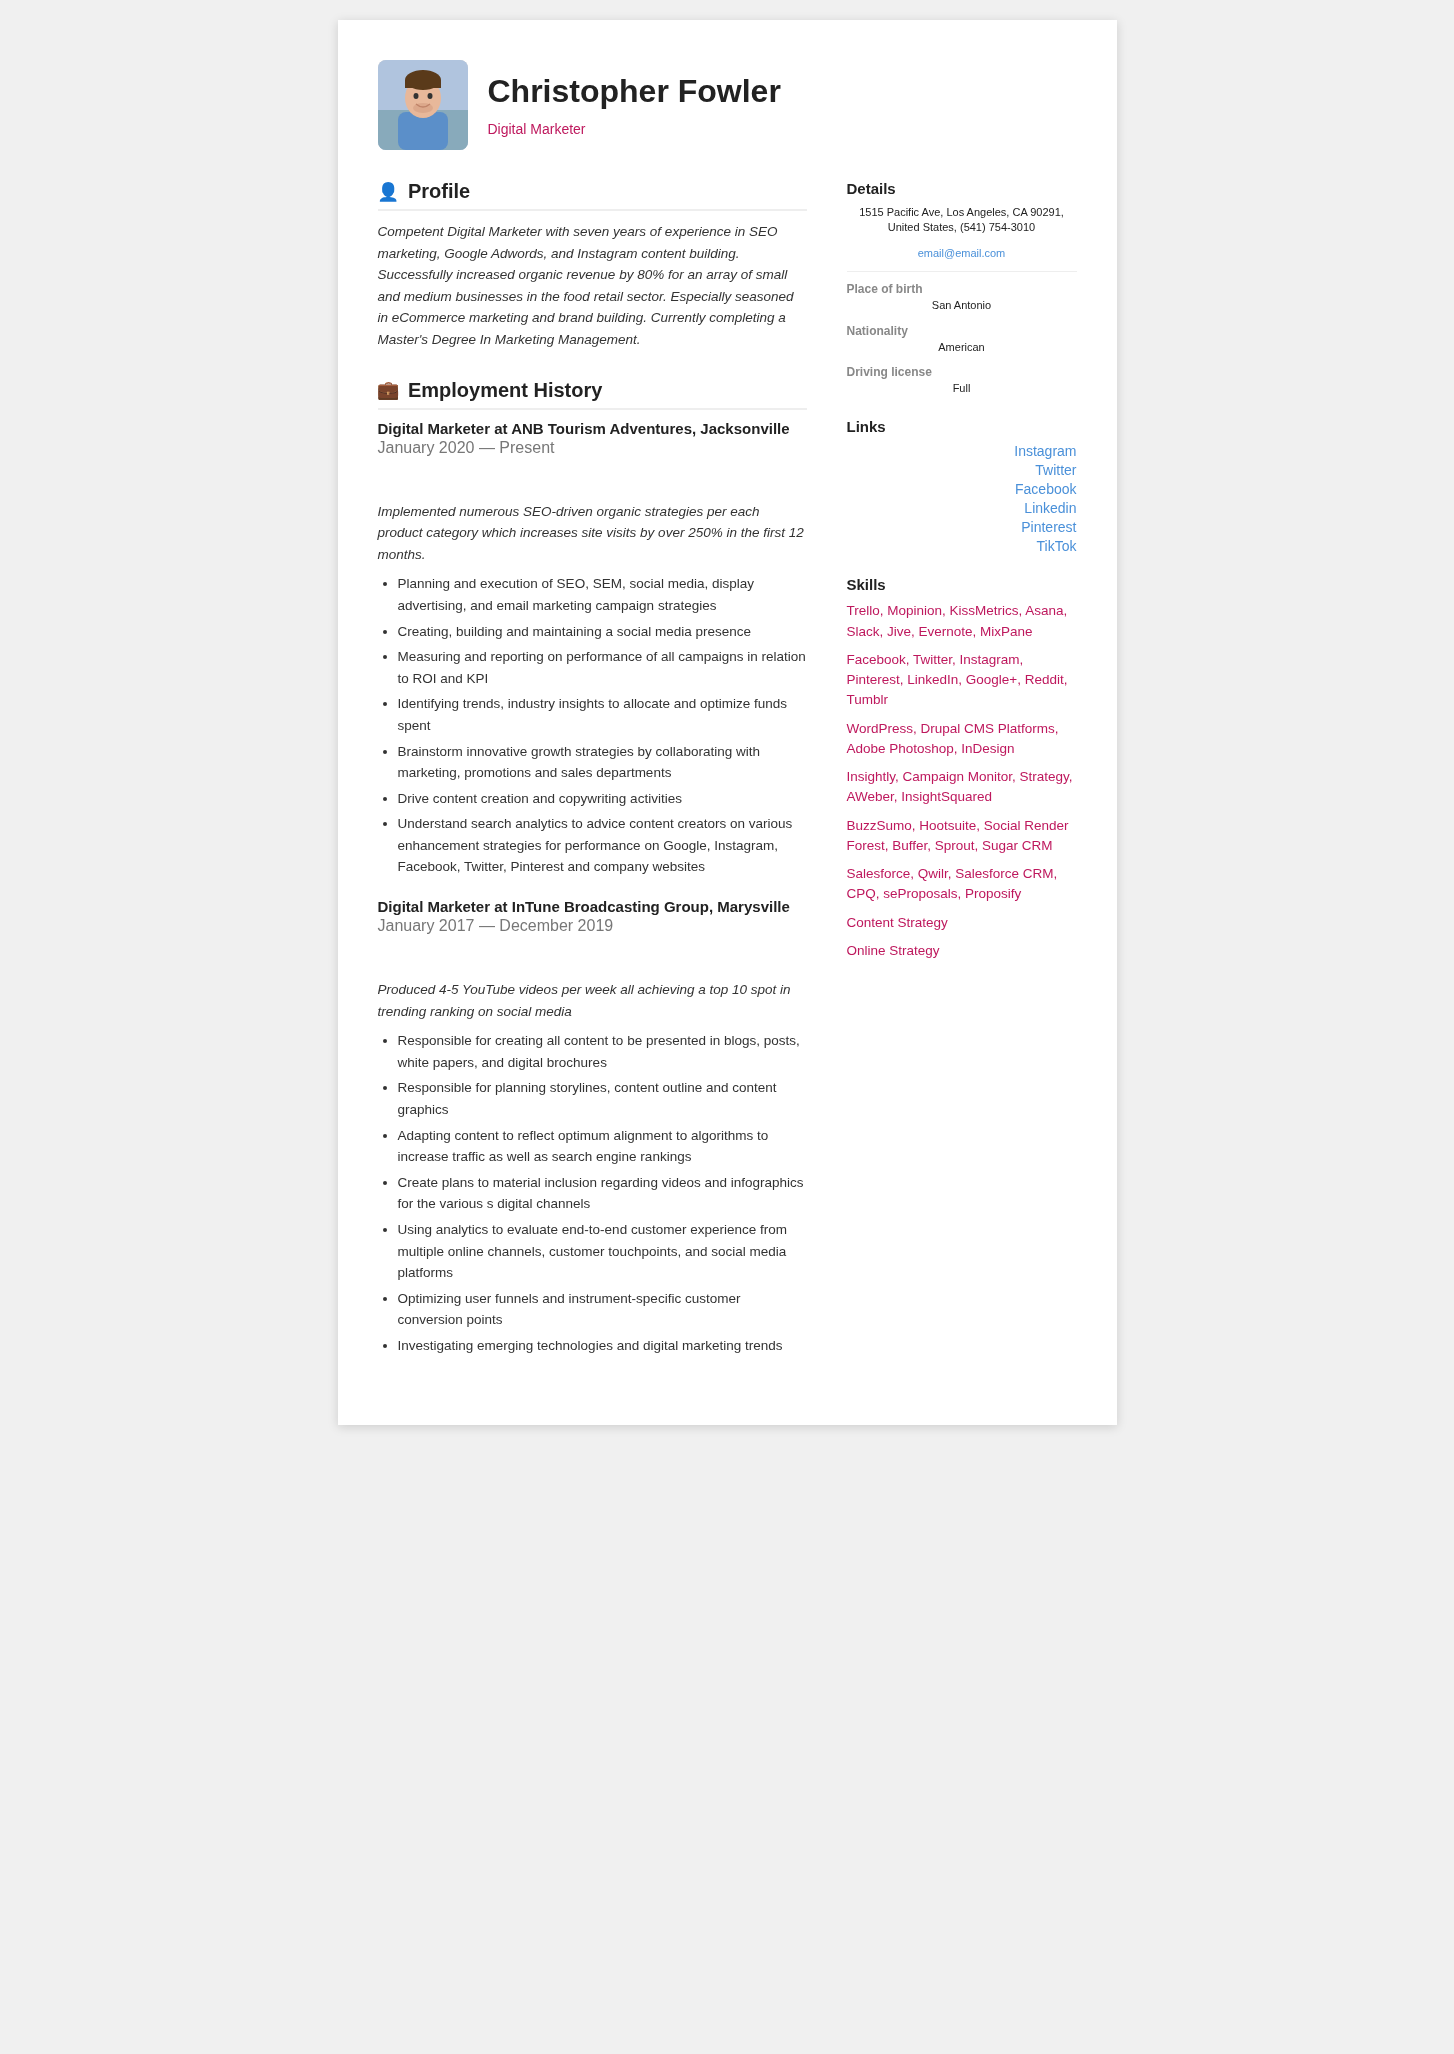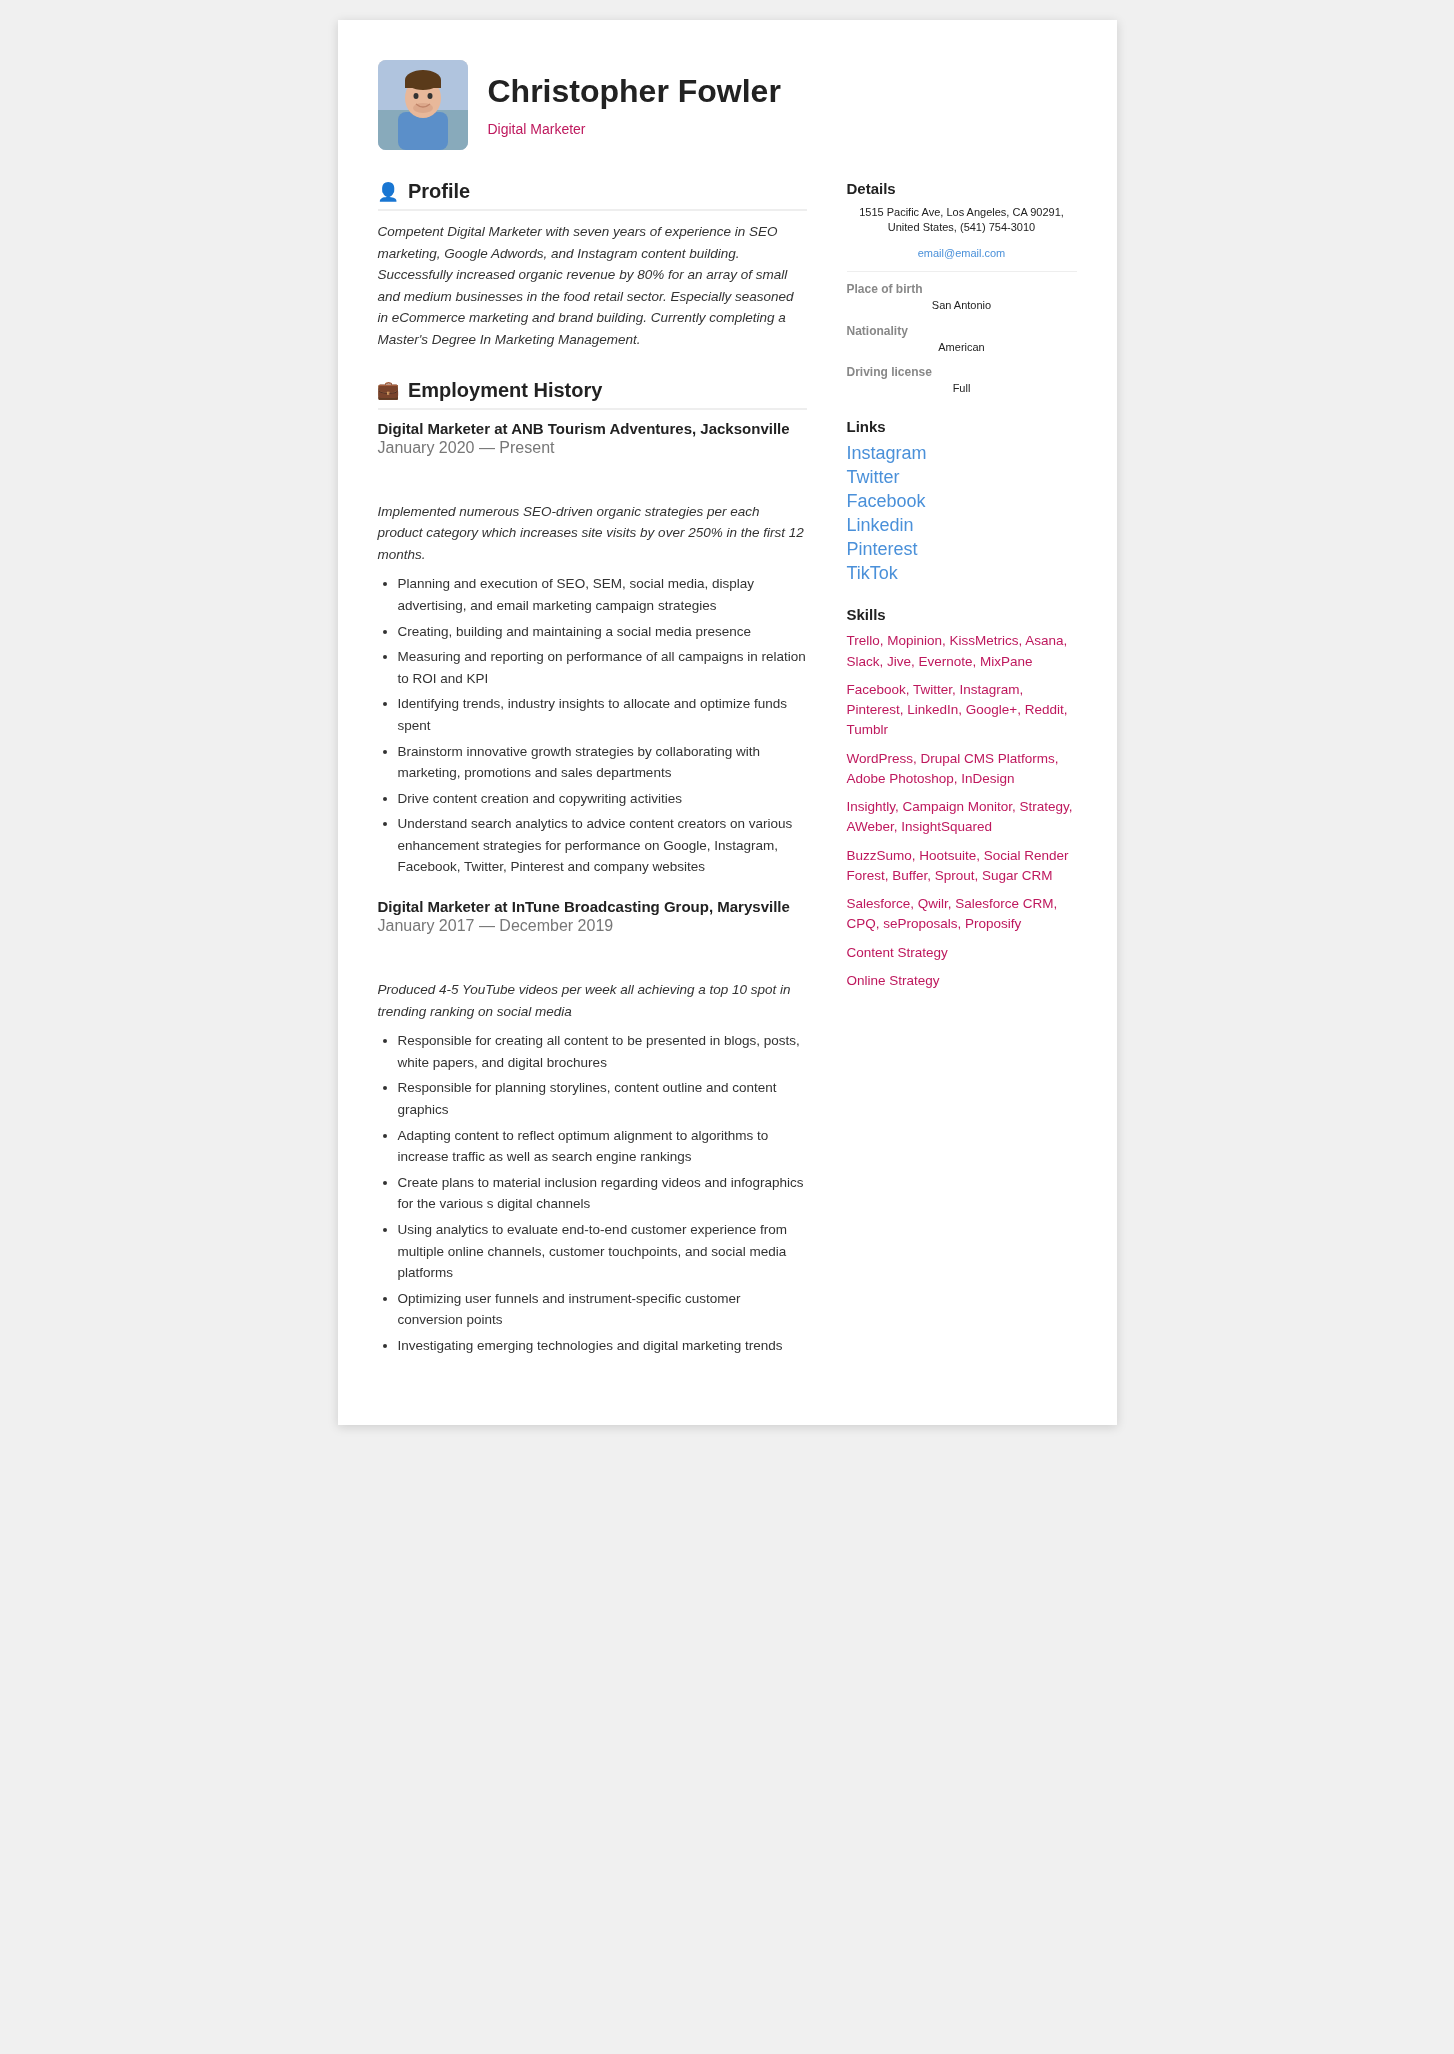--- a/index.html
+++ b/index.html
@@ -139,24 +139,25 @@
       color: #222;
       margin-bottom: 10px;
       line-height: 1.4;
       text-align: center;
     }
     .side-detail-value.email {
       color: #4a90d9;
     }
     .side-link {
       display: block;
-      font-size: 18px;
+      font-size: 14px;
       color: #4a90d9;
       text-decoration: none;
       margin-bottom: 3px;
+      text-align: right;
     }
     .side-skill {
       font-size: 13.5px;
       color: #be185d;
       margin-bottom: 8px;
       line-height: 1.5;
     }
     .divider {
       border: none;
       border-top: 1px solid #eee;

